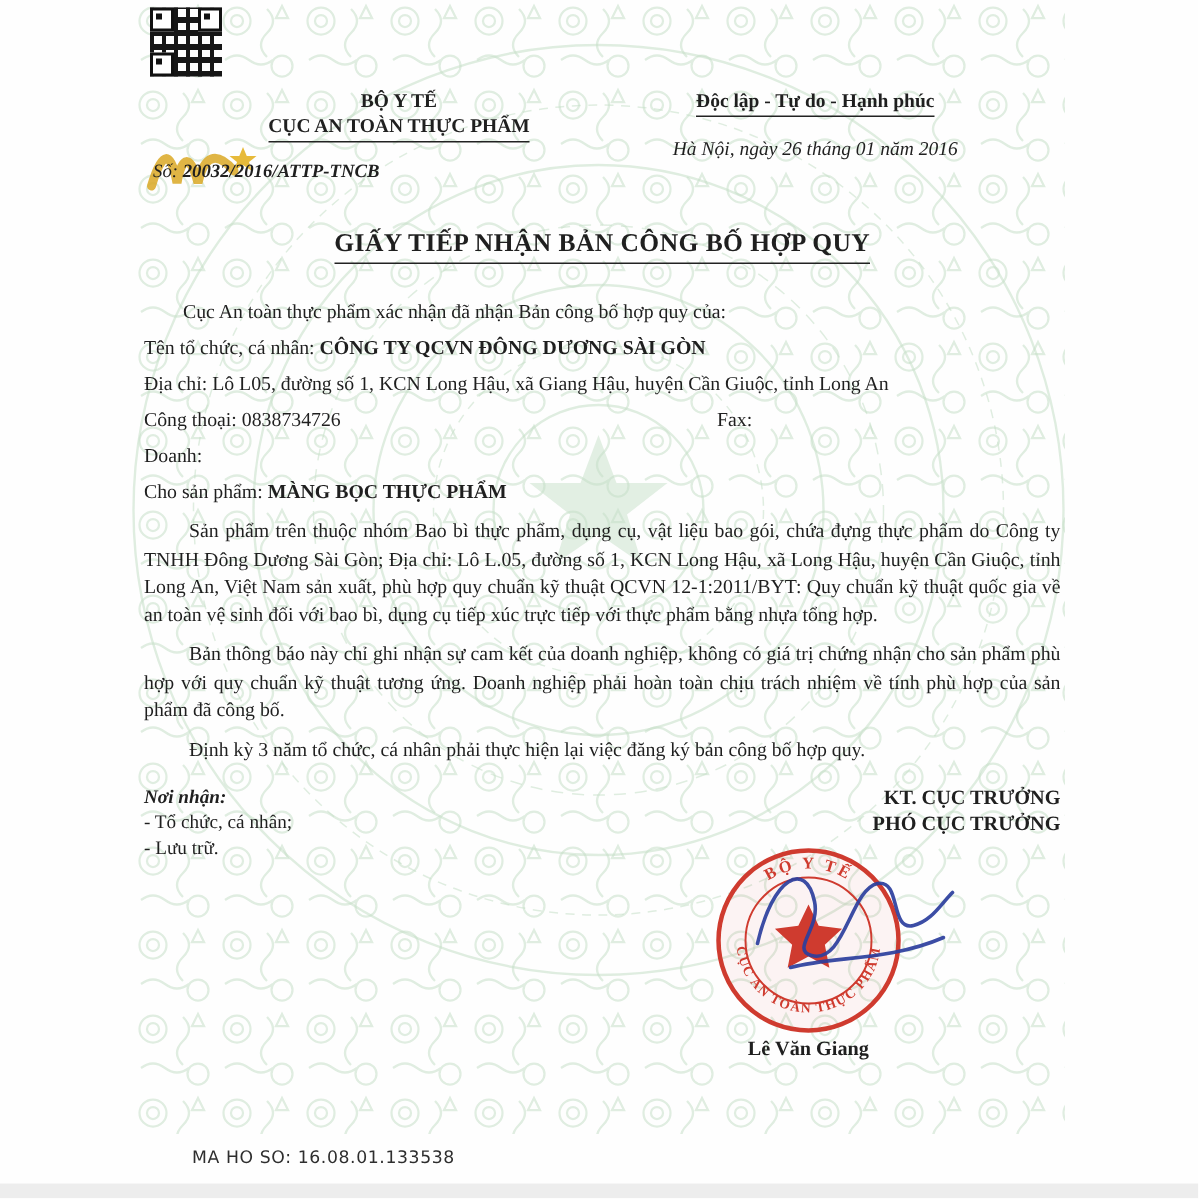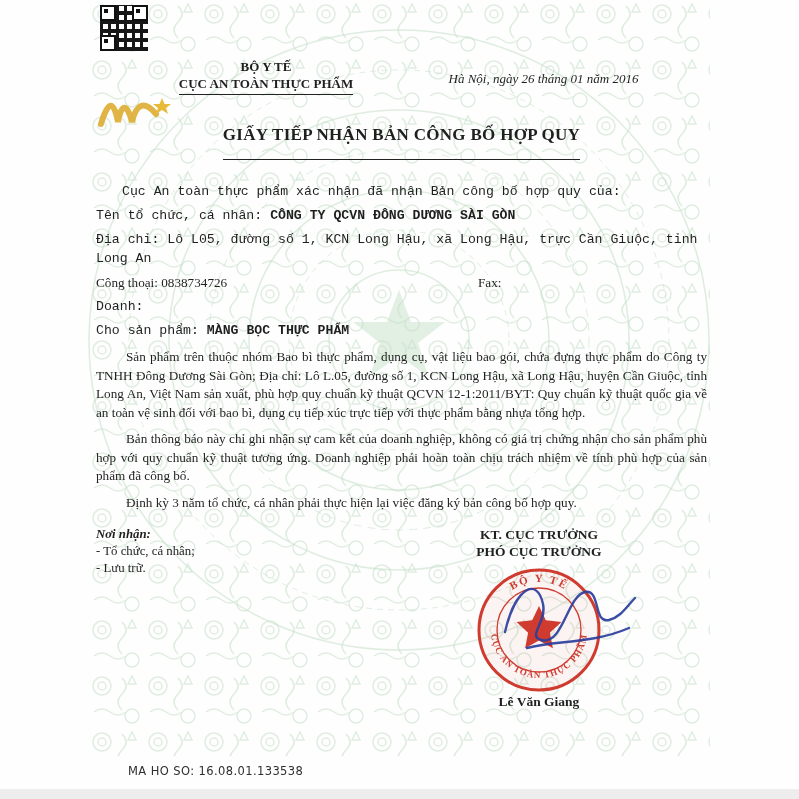--- a/index.html
+++ b/index.html
@@ -34,34 +34,34 @@
   .header{display:flex;margin-top:58px;}
   .h-left{width:300px;margin-left:20px;text-align:center;}
   .h-right{flex:1;padding-right:36px;text-align:center;}
   .h-bold{font-weight:bold;font-size:13px;line-height:17px;}
   .h-country{font-weight:bold;font-size:13.5px;line-height:17px;}
   .u{display:inline-block;border-bottom:1.2px solid #222;padding-bottom:2px;}
   .so-line{font-style:italic;font-size:12.5px;margin-top:12px;text-align:left;margin-left:-14px;}
   .so-line b{font-weight:bold;}
   .date-line{font-style:italic;font-size:13px;margin-top:13px;}
   .title{margin-top:30px;text-align:center;font-weight:bold;font-size:17px;letter-spacing:.3px;}
-  .title span{display:inline-block;border-bottom:1.5px solid #222;padding-bottom:14px;}
+  .title span{display:inline-block;border-bottom:1.5px solid #222;padding-bottom:3px;}
   .body-block{margin-top:22px;font-size:13.2px;line-height:19px;}
-  .line{margin-top:5px;font-family:Liberation Mono, monospace;}
+  .line{margin-top:5px;}
   .indent{text-indent:26px;}
   .phone-row{position:relative;margin-top:5px;}
   .fax{position:absolute;left:382px;top:0;}
   .para{margin:8px 0 0;text-align:justify;text-indent:30px;line-height:18.5px;}
   .strong{font-weight:bold;}
   
   .footer{display:flex;margin-top:14px;}
   .f-left{width:45%;font-size:12.8px;line-height:17px;}
   .f-left .noinhan{font-weight:bold;font-style:italic;}
   .f-right{width:55%;text-align:center;}
-  .sig-title{font-weight:bold;font-size:13.5px;line-height:17px;}
+  .sig-title{font-weight:bold;font-size:13.5px;line-height:17px;text-align:right;}
   .sealwrap{position:relative;height:126px;margin-top:6px;}
   .seal-svg{position:absolute;left:50%;top:0;transform:translateX(-50%);}
   .sign-svg{position:absolute;left:calc(50% - 42px);top:4px;}
   .signer-name{font-weight:bold;font-size:13.5px;margin-top:2px;text-align:center;}
   
   .bottom-code{
     position:absolute;left:128px;top:764px;z-index:3;
     font-family:"DejaVu Sans", sans-serif;font-size:11.5px;color:#2e2e2e;letter-spacing:.4px;
   }
   .bottom-strip{position:absolute;left:0;bottom:0;width:100%;height:10px;background:#ededed;z-index:1;}
@@ -109,41 +109,46 @@
     <path d="M5 32 C 12 8, 18 8, 22 30 C 25 12, 31 10, 36 30 C 40 12, 48 8, 60 22" fill="none" stroke="#d9a61f" stroke-width="6" stroke-linecap="round" opacity="0.9"></path>
     <polygon points="66,6 68.5,12 75,12 70,16 72,22 66,18 60,22 62,16 57,12 63.5,12" fill="#e6b52a"></polygon>
   </svg>
 
   <div class="content">
 
     <div class="header">
       <div class="h-left">
         <div class="h-bold">BỘ Y TẾ</div>
         <div class="h-bold"><span class="u">CỤC AN TOÀN THỰC PHẨM</span></div>
+        <div class="so-line">
+          <span>Số:</span>
+          <b>20032/2016/ATTP-TNCB</b>
+        </div>
       </div>
       <div class="h-right">
+        <div class="h-bold"><span class="u">Độc lập - Tự do - Hạnh phúc</span></div>
         <div class="date-line">Hà Nội, ngày 26 tháng 01 năm 2016</div>
       </div>
     </div>
 
     <div class="title">
       <span>GIẤY TIẾP NHẬN BẢN CÔNG BỐ HỢP QUY</span>
     </div>
 
     <div class="body-block">
       <div class="line indent">Cục An toàn thực phẩm xác nhận đã nhận Bản công bố hợp quy của:</div>
 
       <div class="line">
         <span>Tên tổ chức, cá nhân:</span>
         <span class="strong">CÔNG TY QCVN ĐÔNG DƯƠNG SÀI GÒN</span>
       </div>
 
       <div class="line">
         <span>Địa chỉ:</span>
-        <span>Lô L05, đường số 1, KCN Long Hậu, xã Long Hậu, trực Cần Giuộc, tỉnh Long An</span>
+        <span>Lô L05, đường số 1, KCN Long Hậu, xã Giang Hậu, huyện Cần Giuộc, tỉnh Long An</span>
       </div>
 
       <div class="phone-row">
         <span>Công thoại:</span>
         <span>0838734726</span>
         <span class="fax">Fax:</span>
       </div>
 
       <div class="line">Doanh:</div>
 

